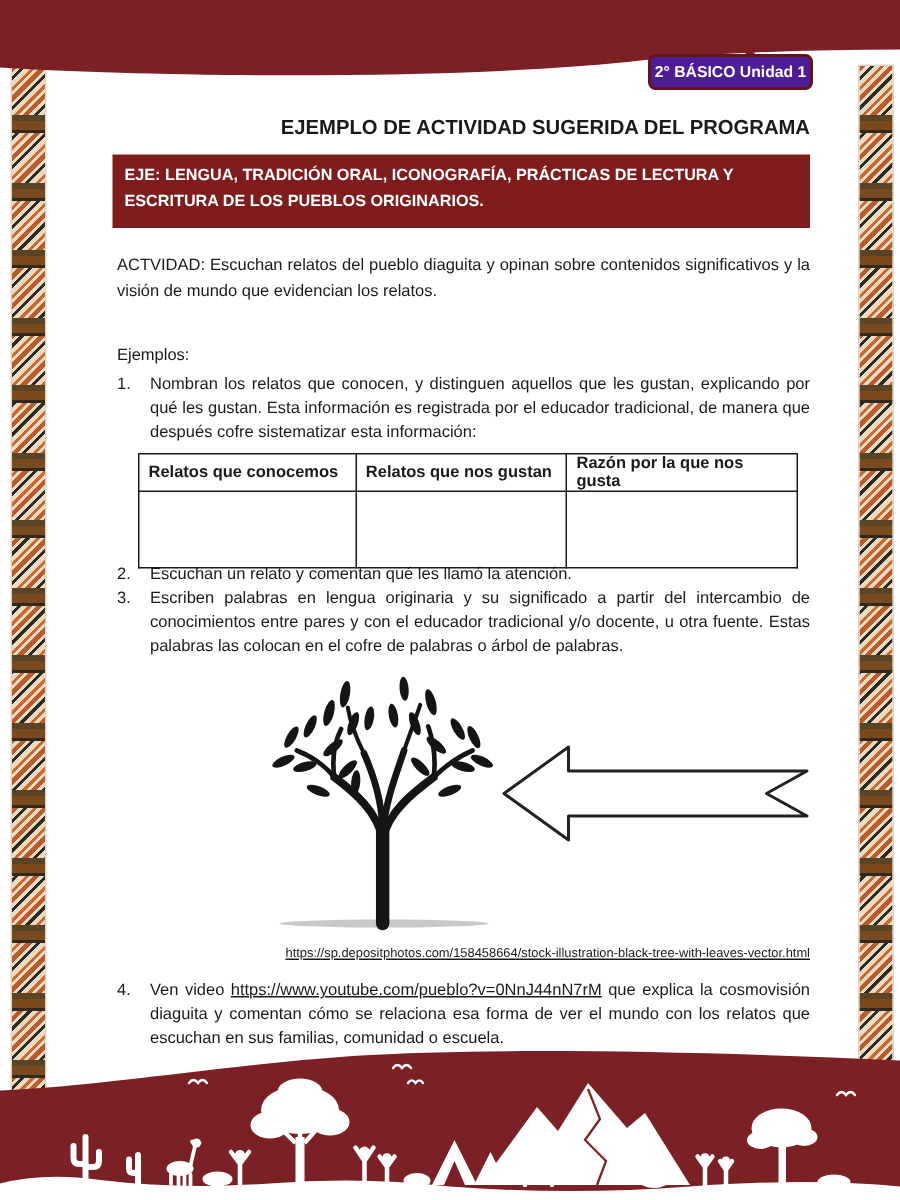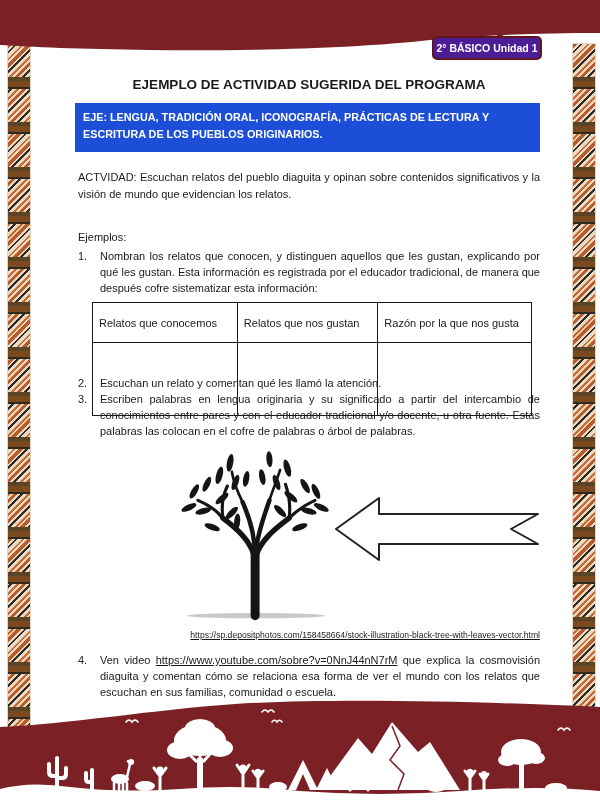--- a/index.html
+++ b/index.html
@@ -23,46 +23,46 @@
   .top-band{position:absolute;top:0;left:0;width:600px;height:60px;z-index:4;}
   .unit-badge{
     position:absolute;top:36px;left:432px;width:106px;height:20px;z-index:5;
     background:#4c1d95;border:2px solid #64151a;border-radius:5px;
     color:#ffffff;font-size:10.5px;font-weight:bold;
     display:flex;align-items:center;justify-content:center;white-space:nowrap;
   }
   .badge-stem{position:absolute;top:26px;left:497px;width:6px;height:14px;background:#7b2125;z-index:4;}
   
   .content{position:absolute;left:78px;top:0;width:462px;z-index:2;}
-  .doc-title{position:absolute;top:77px;width:100%;text-align:center;font-size:13.5px;font-weight:bold;}
+  .doc-title{position:absolute;top:77px;width:100%;text-align:right;font-size:13.5px;font-weight:bold;}
   .eje-banner{
     position:absolute;top:103px;left:-3px;right:0;
-    background:#1d4ed8;color:#ffffff;
+    background:#7f1d1d;color:#ffffff;
     font-size:10.8px;font-weight:bold;line-height:1.6;
     padding:6px 10px 8px 8px;text-align:left;
   }
   .activity{position:absolute;top:169px;left:0;right:0;font-size:11px;line-height:1.5;text-align:justify;}
   .activity b{font-weight:normal;}
   .ejemplos-heading{position:absolute;top:231px;left:0;font-size:11px;}
   .list-item{position:absolute;left:0;right:0;display:flex;font-size:11px;line-height:1.45;}
   .list-item .num{width:15px;flex:0 0 15px;}
   .list-item .txt{flex:1;text-align:justify;margin-left:7px;}
   .item1{top:249px;}
   .item2{top:376px;}
   .item3{top:392px;}
   .item4{top:653px;}
   .doc-link{color:#1a1a1a;text-decoration:underline;cursor:pointer;}
   
   .story-table{
     position:absolute;top:302px;left:14px;width:440px;
     border-collapse:collapse;font-size:11px;
   }
   .story-table th,.story-table td{
-    border:1.5px solid #1a1a1a;text-align:left;font-weight:normal;
-    padding:11px 6px;
+    border:1.5px solid #1a1a1a;text-align:left;font-weight:bold;
+    padding:0 6px;
   }
   .story-table th{height:17px;}
   .story-table td{height:50px;}
   
   .figure{position:absolute;top:448px;left:0;right:0;height:182px;}
   .tree-svg{position:absolute;left:102px;top:0;}
   .callout{position:absolute;left:255px;top:44px;width:208px;height:74px;}
   .callout-text{
     position:absolute;left:38px;top:18px;width:140px;height:38px;
     display:flex;align-items:center;justify-content:center;text-align:center;
@@ -182,21 +182,21 @@
       </svg>
     </div>
   </div>
 
   <div class="figure-source">
     <a class="doc-link">https://sp.depositphotos.com/158458664/stock-illustration-black-tree-with-leaves-vector.html</a>
   </div>
 
   <div class="list-item item4">
     <span class="num">4.</span>
-    <span class="txt"><span>Ven video </span><a class="doc-link">https://www.youtube.com/sobre?v=0NnJ44nN7rM</a><span> que explica la cosmovisión diaguita y comentan cómo se relaciona esa forma de ver el mundo con los relatos que escuchan en sus familias, comunidad o escuela.</span></span>
+    <span class="txt"><span>Ven video </span><a class="doc-link">https://www.youtube.com/pueblo?v=0NnJ44nN7rM</a><span> que explica la cosmovisión diaguita y comentan cómo se relaciona esa forma de ver el mundo con los relatos que escuchan en sus familias, comunidad o escuela.</span></span>
   </div>
 
 </div>
 
 <svg class="footer" viewBox="0 0 600 100" aria-hidden="true">
   <path d="M0,27 C70,24 150,10 235,4 C330,-2 470,1 600,7 L600,100 L0,100 Z" fill="#7b2125"></path>
   <g fill="#ffffff">
 
     <path d="M0,100 L0,89 Q30,81 70,87 Q120,93 180,89 Q240,84 300,91 Q380,97 460,91 Q540,85 600,91 L600,100 Z"></path>
 

